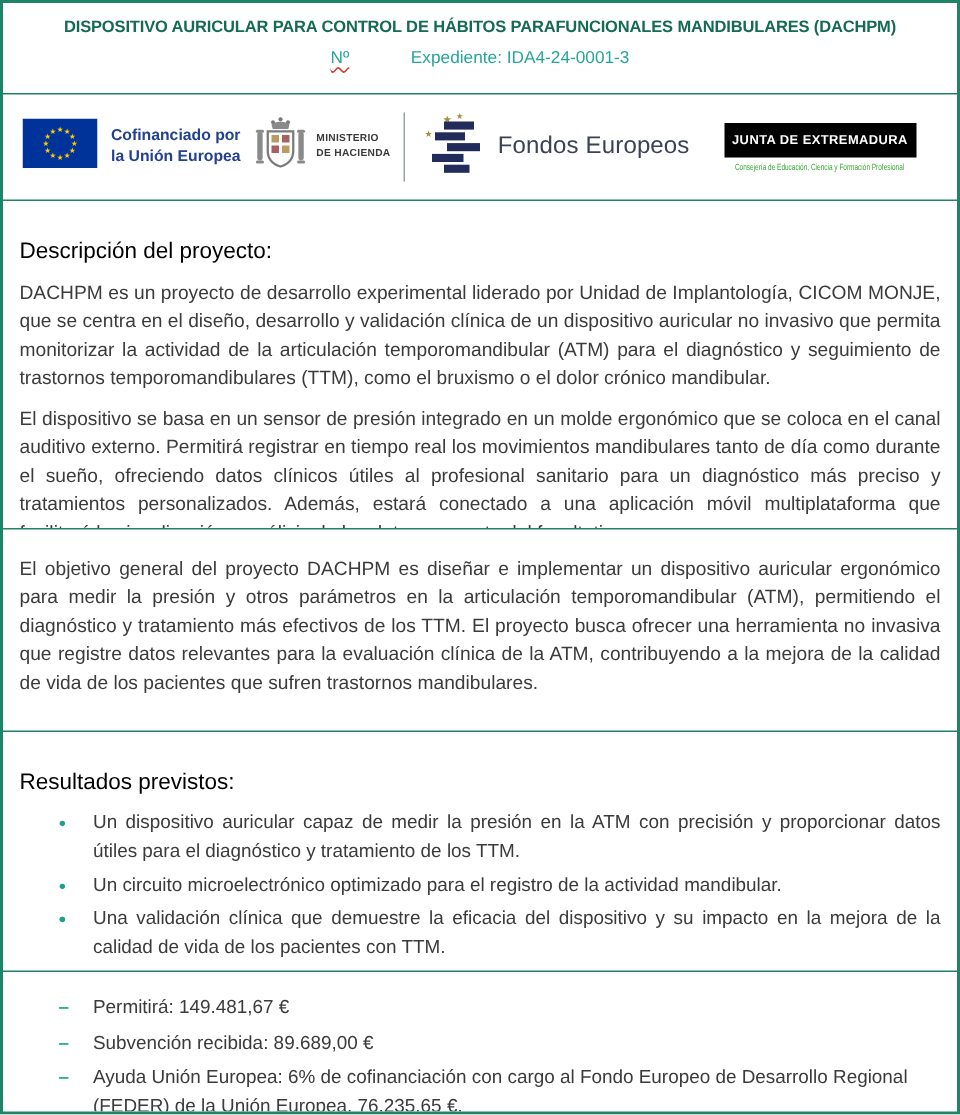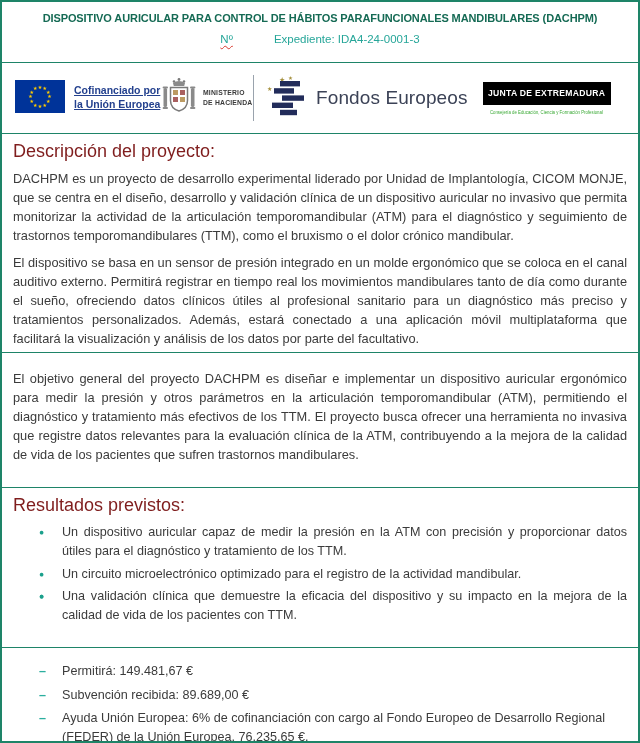--- a/index.html
+++ b/index.html
@@ -31,51 +31,51 @@
   .expediente .rest{ margin-left:3px;padding-left:38px; }
 
   
   .row-logos{
     height:71px; display:flex; align-items:center;
     justify-content:space-between; padding:0 13px;
   }
   .logo-group{ display:flex; align-items:center; }
   .logo-eu{ gap:9px; }
   .eu-text{
-    font-size:10.5px; font-weight:bold; color:#24418e; line-height:1.32;text-decoration:underline;
+    font-size:10.5px; font-weight:bold; color:#24418e; line-height:1.32;
   }
   .logo-min{ gap:6px; }
   .min-text{
     font-size:6.8px; font-weight:bold; color:#3a3a3a;
     letter-spacing:.2px; line-height:1.45;
   }
   .logo-fondos{ gap:9px; }
   .pipe{ width:1px; height:46px; background:#9aa3ad; }
-  .fondos-label{ font-size:19px; color:#3b4256; letter-spacing:.1px; }
+  .fondos-label{ font-size:16px; color:#3b4256; letter-spacing:.1px; }
   .logo-junta{ display:flex; flex-direction:column; align-items:center; gap:4px; }
   .junta-box{
     width:128px; height:23px; background:#000000;
     display:flex; align-items:center; justify-content:center;
   }
   .junta-name{
     color:#fff; font-size:8.6px; font-weight:bold;
     letter-spacing:.3px; white-space:nowrap;
   }
   .junta-sub{
     font-size:6px; color:#3aa935; white-space:nowrap;
     transform:scaleX(.72); transform-origin:center; text-align:center;
   }
 
   
   .section{ padding:8px 11px 0 11px; font-size:12.8px; line-height:19px; }
   .row-desc{ height:219px; }
   .row-obj{ height:135px; }
   .row-res{ height:160px; }
   .row-fin{ flex:1; }
-  .sec-heading{ font-weight:normal; font-size:18px; color:#7f1d1d; }
+  .sec-heading{ font-weight:normal; font-size:15px; color:#000000;margin-top:16px; }
   .para{ margin-top:8px; text-align:justify; }
 
   ul.list{ list-style:none; margin-top:8px; }
   ul.list li{
     position:relative; padding-left:49px; margin-top:3.5px;
     font-size:12.6px; line-height:19px; text-align:justify;
   }
   .bullet-glyph{
     position:absolute; left:26px; top:0;
     color:#1ba08c; font-size:8.5px; line-height:19px;

